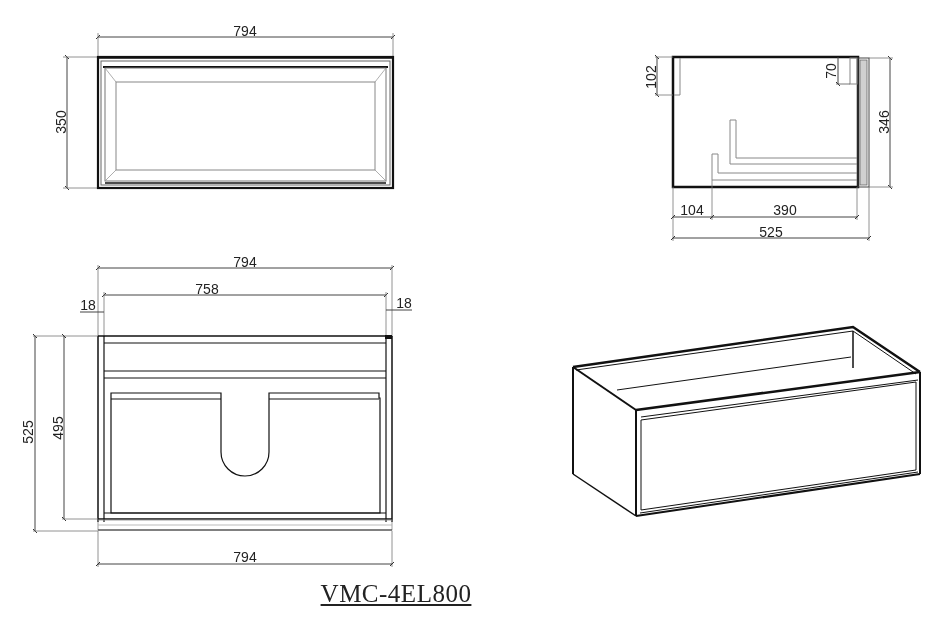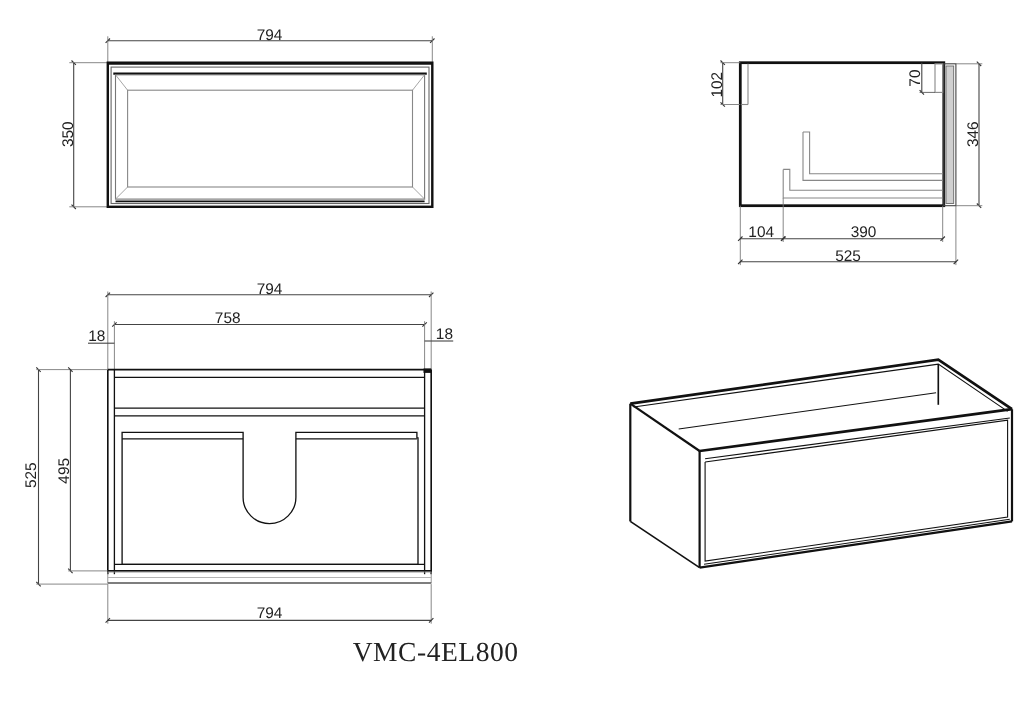--- a/index.html
+++ b/index.html
@@ -1,19 +1,19 @@
 <!DOCTYPE html>
 <html><head>
 <meta charset="utf-8">
 <style>
   html,body{margin:0;padding:0;background:#ffffff;}
   body{width:936px;height:639px;position:relative;overflow:hidden;font-family:"Liberation Sans",sans-serif;}
   svg{position:absolute;left:0;top:0;}
   .dim{font-family:"Liberation Sans",sans-serif;font-size:14px;fill:#222;}
-  .title{position:absolute;left:0;width:828px;top:580px;text-align:center;font-family:"Liberation Serif",serif;font-size:25px;color:#222;letter-spacing:0.5px;}
+  .title{position:absolute;left:0;width:828px;top:580px;text-align:center;font-family:"Liberation Serif",serif;font-size:25px;color:#222;letter-spacing:0.5px;text-decoration:underline;}
   .title span{position:relative;left:-18px;}
 </style>
 </head>
 <body>
 
 <svg width="936" height="639" viewBox="0 0 936 639">
   <defs>
     <marker id="tick" markerWidth="6" markerHeight="6" refX="3" refY="3" orient="auto">
       <path d="M1,5 L5,1" stroke="#333" stroke-width="1"></path>
     </marker>

